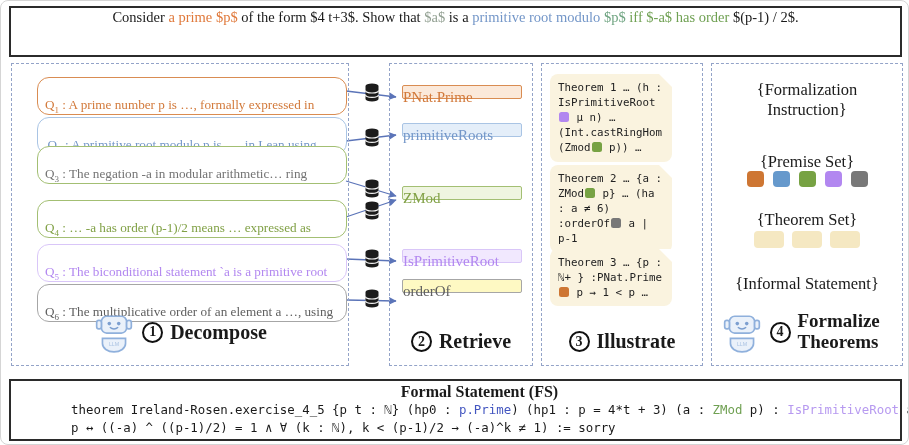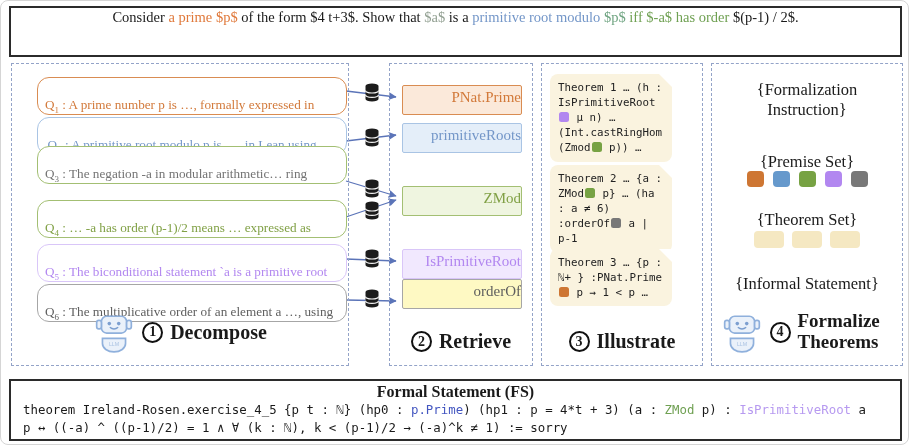--- a/index.html
+++ b/index.html
@@ -5,39 +5,39 @@
   * { margin:0; padding:0; box-sizing:border-box; }
   html,body { background:#fff; }
   .page {
     position:relative; width:909px; height:445px; background:#ffffff;
     border:1px solid #d5d5d5; border-radius:8px; overflow:hidden;
     font-family:"Liberation Serif", serif; color:#1a1a1a;
   }
   
   .stmt-box { position:absolute; left:8px; width:893px; border:2px solid #2b2b2b; background:#fff; }
   #informal-box { top:5px; height:51px; }
-  #formal-box   { top:378px; height:62px; }
+  #formal-box   { top:378px; height:62px;padding-left:48px; }
   .stmt-title { text-align:center; font-weight:bold; font-size:17px; padding-top:2px; }
   #informal-sentence { text-align:center; font-size:14.5px; white-space:pre-wrap; margin-top:1px;font-family:Liberation Serif, serif; }
   .code-line { font-family:"DejaVu Sans Mono","Liberation Mono",monospace; font-size:12.4px;
                line-height:1.45; padding-left:12px; white-space:pre; color:#1a1a1a; }
   
   .panel { position:absolute; top:62px; height:303px; border:1.5px dashed #93A3C8; background:transparent; }
   #panel-decompose { left:10px;  width:338px; }
   #panel-retrieve  { left:388px; width:144px; }
   #panel-illustrate{ left:540px; width:162px; }
   #panel-formalize { left:710px; width:192px; }
   
   .q-card { position:absolute; left:25px; width:310px; height:38px; background:#fff;
             border-radius:12px; border:1.5px solid; padding:18px 7px;
             font-size:13.2px; line-height:17px; overflow:hidden; }
   .q-card sub { font-size:9px; }
   
-  .r-box { position:absolute; left:12px; width:120px; height:30px; border:1.5px solid;
-           border-radius:2px; text-align:right; font-size:15px; line-height:23px; }
+  .r-box { position:absolute; left:12px; width:120px; height:14px; border:1.5px solid;
+           border-radius:2px; text-align:left; font-size:15px; line-height:23px; }
   
   .thm { position:absolute; left:8px; width:122px; background:#FAF3DF; border-radius:8px;
          padding:6px 8px; font-family:"DejaVu Sans Mono","Liberation Mono",monospace;
          font-size:10.8px; line-height:1.4; color:#222; }
   .thm::after { content:""; position:absolute; top:0; right:0; width:0; height:0;
                 border-left:13px solid transparent; border-top:13px solid #fff; }
   .chip { display:inline-block; width:10px; height:10px; border-radius:2.5px;
           vertical-align:-1px; margin:0 1px; }
   
   .step-row { position:absolute; bottom:12px; left:0; right:0; display:flex;

